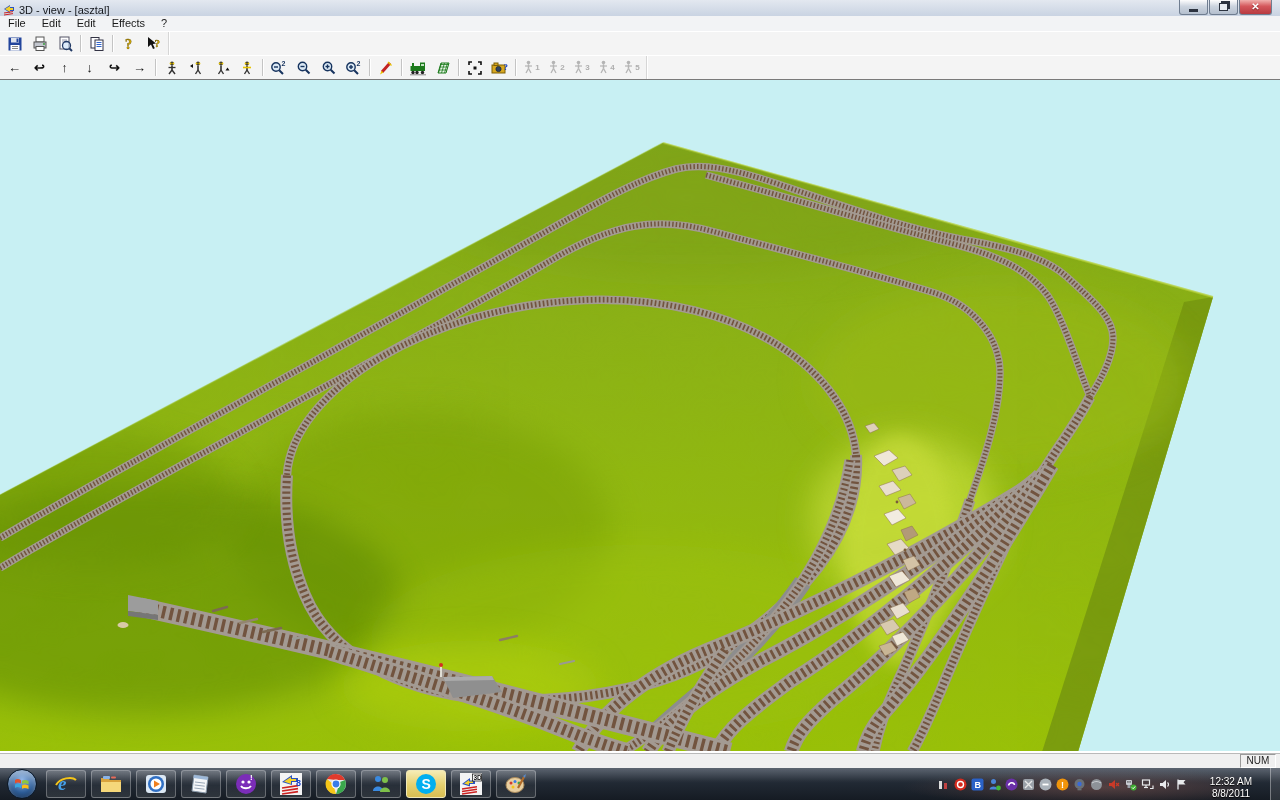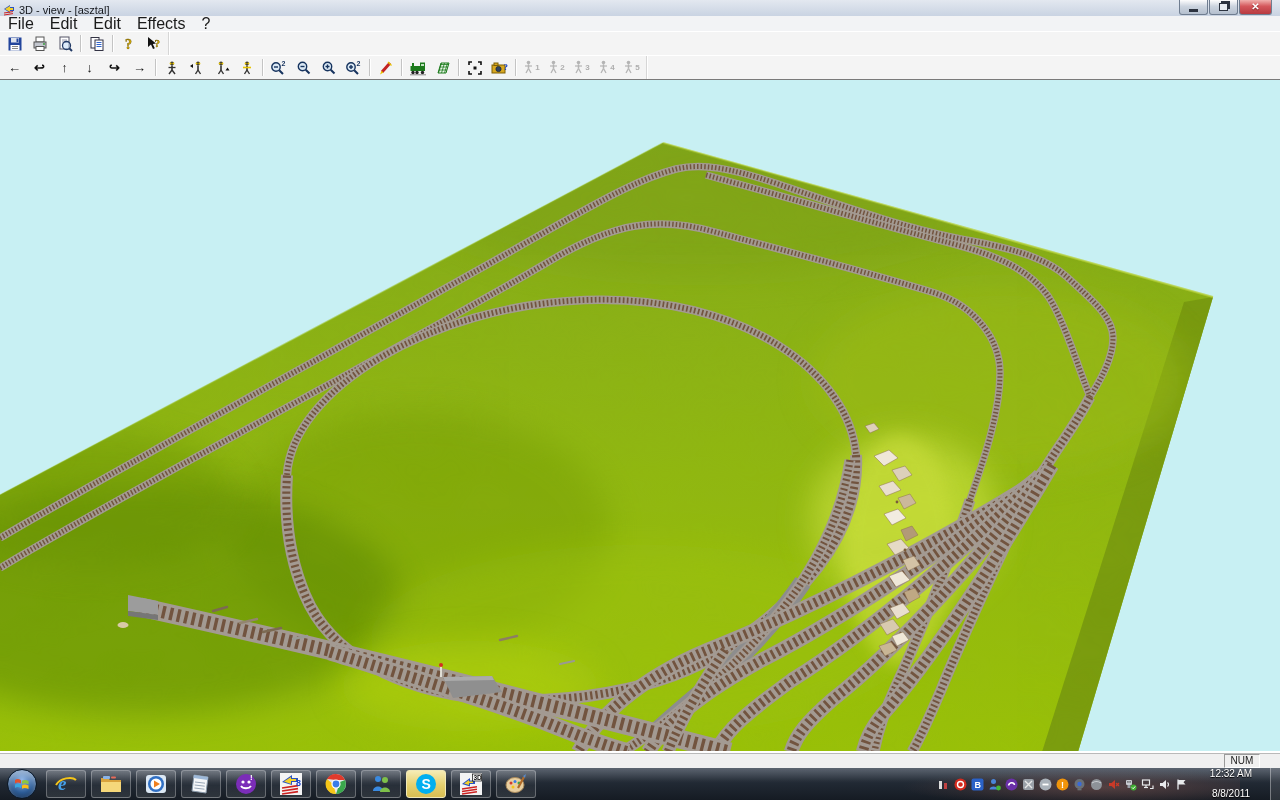--- a/index.html
+++ b/index.html
@@ -16,21 +16,21 @@
     border-radius:0 0 3px 3px;background:linear-gradient(#fdfdfd,#ccd4df 45%,#b4bfce);
     display:flex;align-items:center;justify-content:center;}
   .wbtn.close{width:31px;background:linear-gradient(#f1b1ae,#d4575b 45%,#b83a40);}
   .glyph-min{width:9px;height:3px;background:#2c3340;margin-top:6px;}
   .glyph-restore{width:7px;height:6px;border:1px solid #2c3340;background:#e8ecf2;
     box-shadow:2px -2px 0 -0px #2c3340;}
   .glyph-close{color:#fff;font-size:10px;font-weight:bold;line-height:10px;text-shadow:0 1px 1px #7c2023;}
 
   
   .menubar{position:absolute;top:16px;left:0;width:1280px;height:15px;background:#f2f3f5;
-    display:flex;align-items:center;font-size:16px;color:#1a1a1a;border-bottom:1px solid #e3e3e3;}
+    display:flex;align-items:center;font-size:11px;color:#1a1a1a;border-bottom:1px solid #e3e3e3;}
   .menu-item{padding:0 8px;height:15px;line-height:15px;}
 
   
   .tbar{position:absolute;left:0;width:1280px;height:23px;background:#f4f4f4;
     border-top:1px solid #ffffff;border-bottom:1px solid #d2d2d2;display:flex;align-items:center;}
   .tbar1{top:31px;} .tbar2{top:55px;}
   .band{display:flex;align-items:center;height:23px;padding:0 2px;border-right:1px solid #d6d6d6;
     box-shadow:1px 0 0 #fff;}
   .tbtn{width:23px;height:21px;display:flex;align-items:center;justify-content:center;border:1px solid transparent;}
   .tbtn svg{display:block;}
@@ -42,21 +42,21 @@
   
   .viewport{position:absolute;top:79px;left:0;width:1280px;height:672px;background:#c8f0f3;
     border-top:1px solid #7a7a7a;box-sizing:border-box;}
   .viewport svg{display:block;}
 
   
   .statusbar{position:absolute;top:751px;left:0;width:1280px;height:17px;background:#f0f0f0;
     border-top:1px solid #fff;box-shadow:inset 0 1px 0 #fff, inset 0 2px 0 #b9b9b9;
     display:flex;align-items:center;font-size:10px;color:#222;}
   .sb-msg{flex:1;}
-  .sb-pane{width:34px;height:12px;margin-right:20px;border:1px solid;border-color:#9a9a9a #fff #fff #9a9a9a;
+  .sb-pane{width:34px;height:12px;margin-right:4px;border:1px solid;border-color:#9a9a9a #fff #fff #9a9a9a;
     display:flex;align-items:center;justify-content:center;font-size:10px;color:#222;}
 
   
   .taskbar{position:absolute;top:768px;left:0;width:1280px;height:32px;
     background:linear-gradient(#3c4654,#232b36 40%,#151b23);overflow:hidden;}
   .tb-tint{position:absolute;left:900px;top:0;width:340px;height:32px;
     background:radial-gradient(ellipse at 60% 60%, rgba(150,95,85,.45), rgba(150,95,85,0) 70%);}
   .tb-hl{position:absolute;left:0;top:0;width:1280px;height:15px;
     background:linear-gradient(rgba(255,255,255,.16),rgba(255,255,255,0));}
   .startorb{position:absolute;left:7px;top:1px;width:30px;height:30px;border-radius:50%;
@@ -64,21 +64,21 @@
     border:1px solid #0c1826;box-sizing:border-box;display:flex;align-items:center;justify-content:center;
     box-shadow:inset 0 4px 6px rgba(255,255,255,.5);}
   .taskbtns{position:absolute;left:46px;top:2px;display:flex;}
   .taskbtn{width:40px;height:28px;margin-right:5px;border:1px solid rgba(255,255,255,.28);border-radius:3px;
     background:linear-gradient(rgba(255,255,255,.18),rgba(255,255,255,.04) 55%,rgba(255,255,255,.10));
     display:flex;align-items:center;justify-content:center;box-sizing:border-box;}
   .taskbtn.active{background:linear-gradient(#f6ecb4,#e4cf6e 55%,#d8be52);border-color:#f0e8b8;}
   .tray{position:absolute;right:90px;top:0;height:32px;display:flex;align-items:center;}
   .trayicon{width:17px;height:32px;display:flex;align-items:center;justify-content:center;}
   .clock{position:absolute;right:14px;top:0;width:70px;height:32px;color:#fff;font-size:10px;
-    text-align:center;display:flex;flex-direction:column;justify-content:space-between;line-height:12px;
+    text-align:center;display:flex;flex-direction:column;justify-content:flex-end;line-height:12px;
     text-shadow:0 1px 1px #000;}
   .showdesk{position:absolute;right:0;top:0;width:10px;height:32px;background:rgba(255,255,255,.10);
     border-left:1px solid rgba(255,255,255,.35);box-sizing:border-box;}
 </style>
 </head>
 <body>
 
 <div class="win">
 
   <div class="titlebar">

